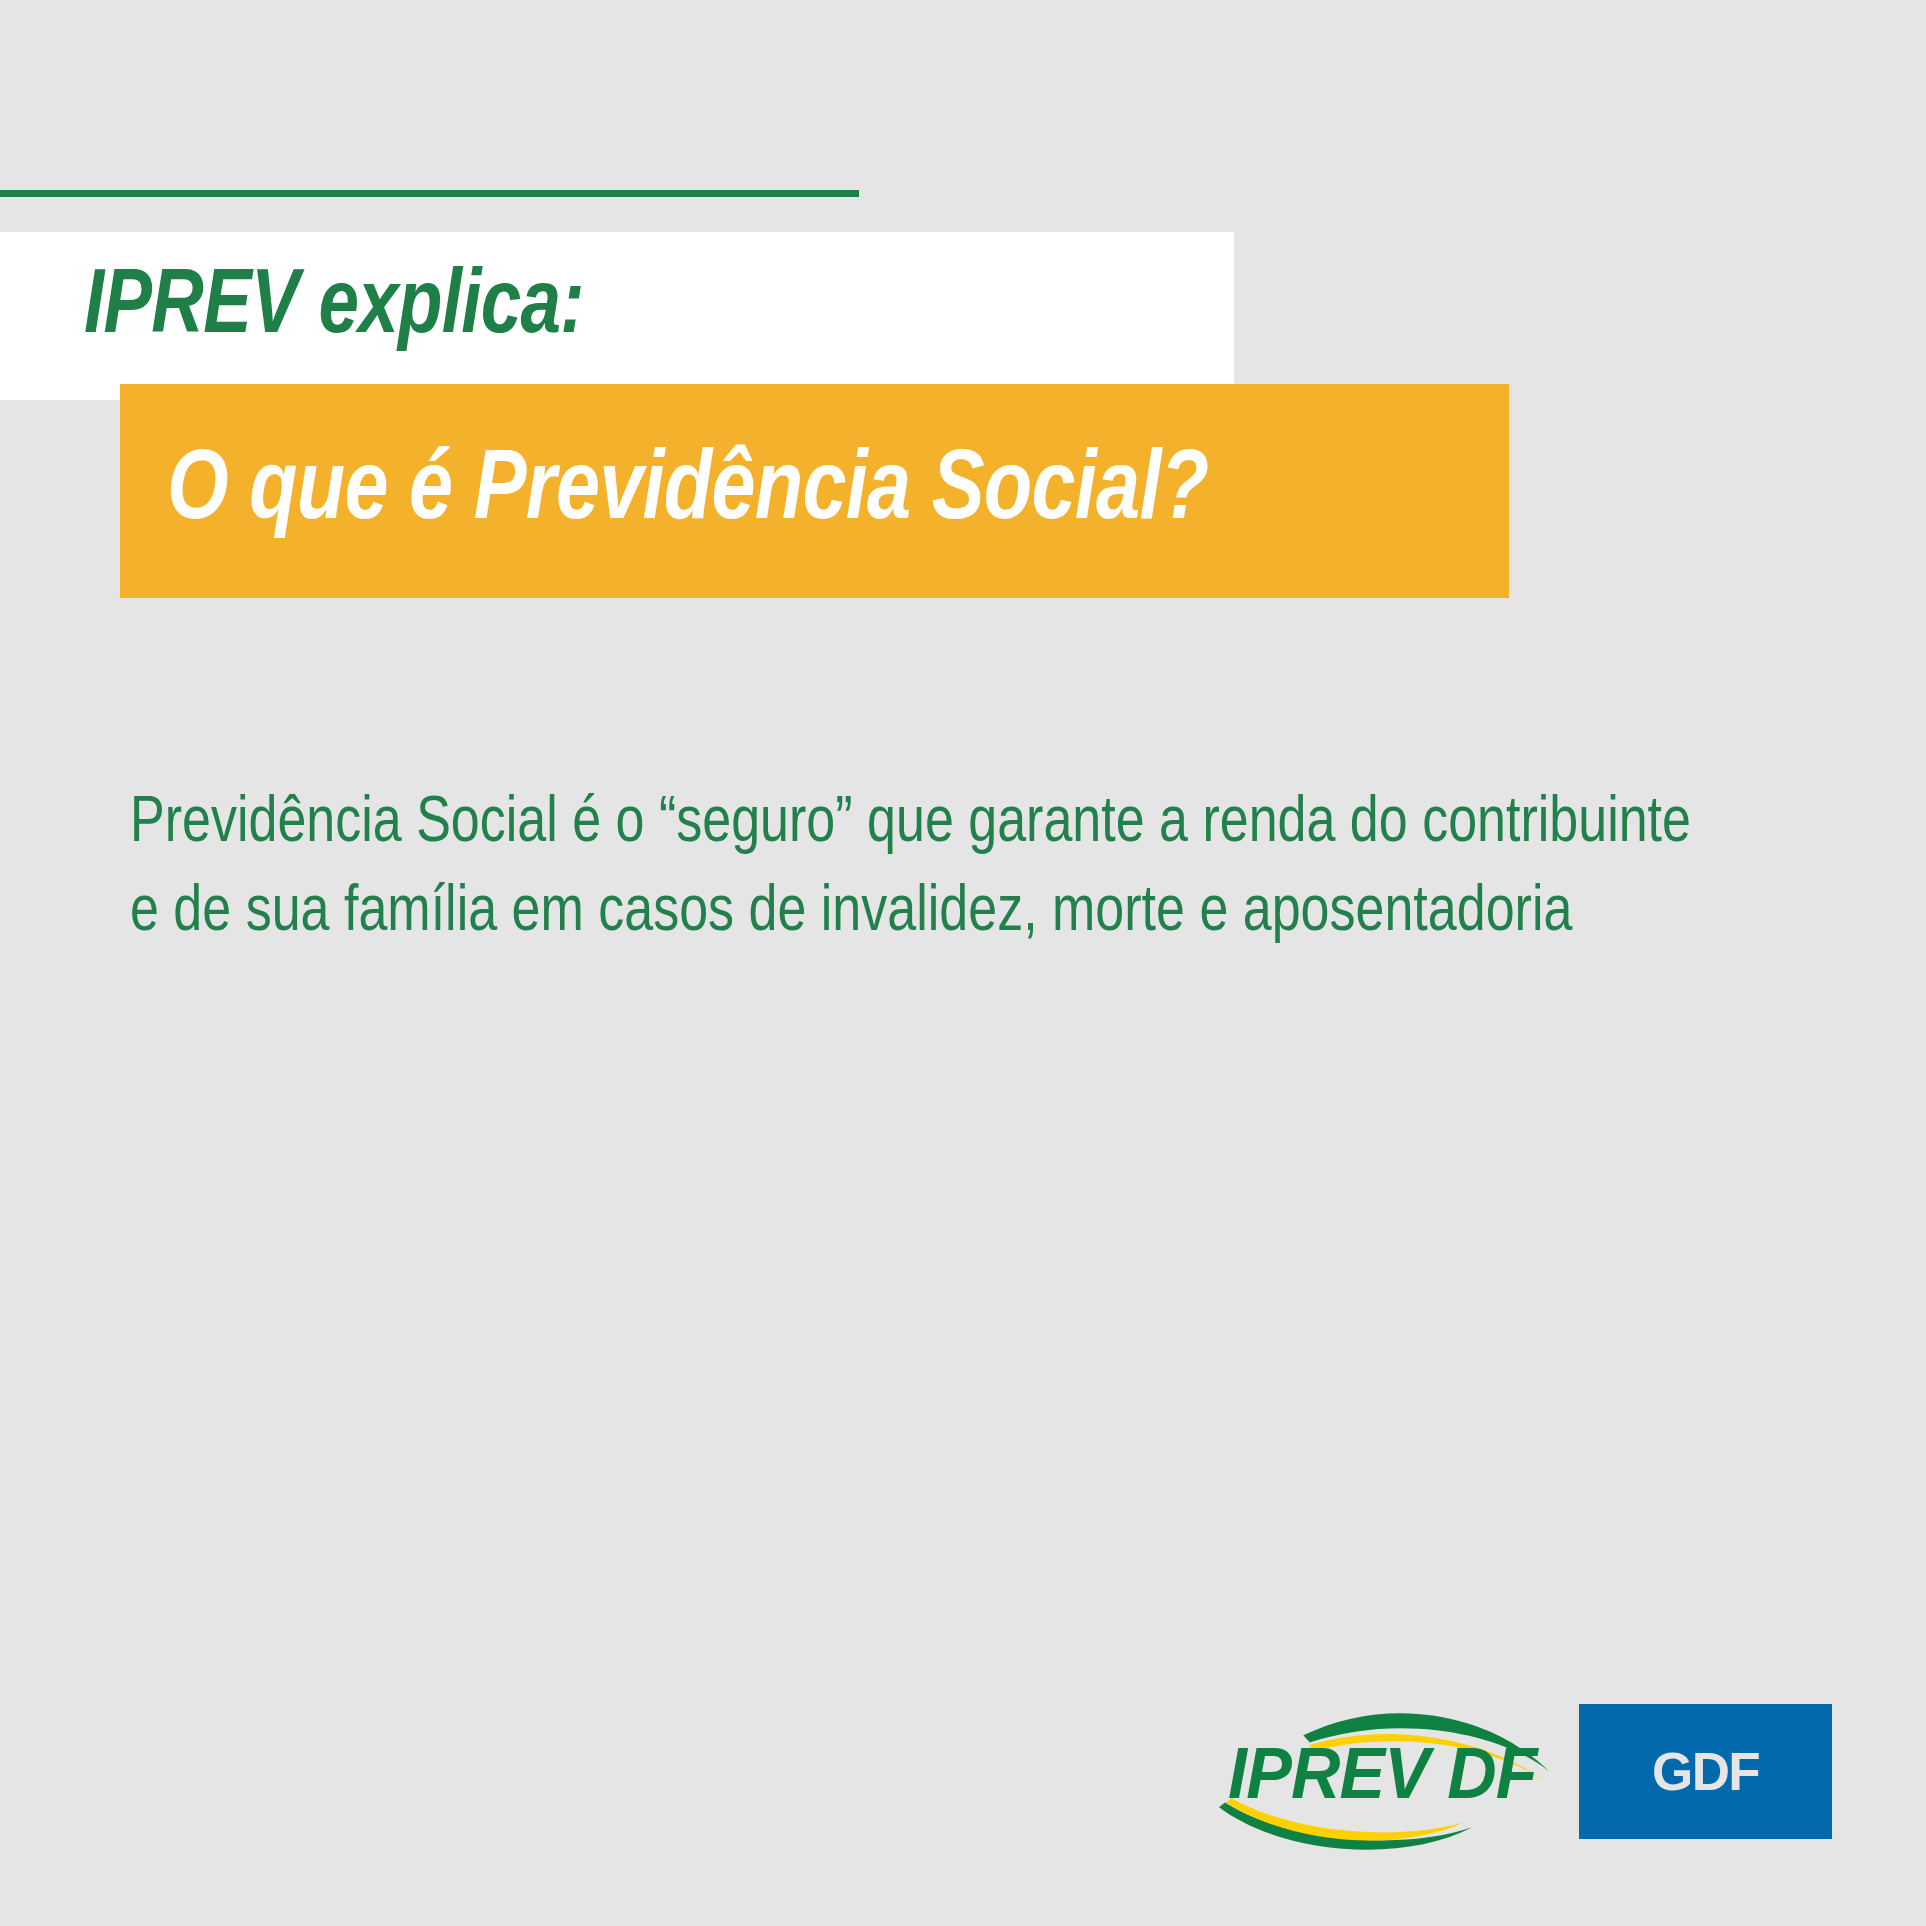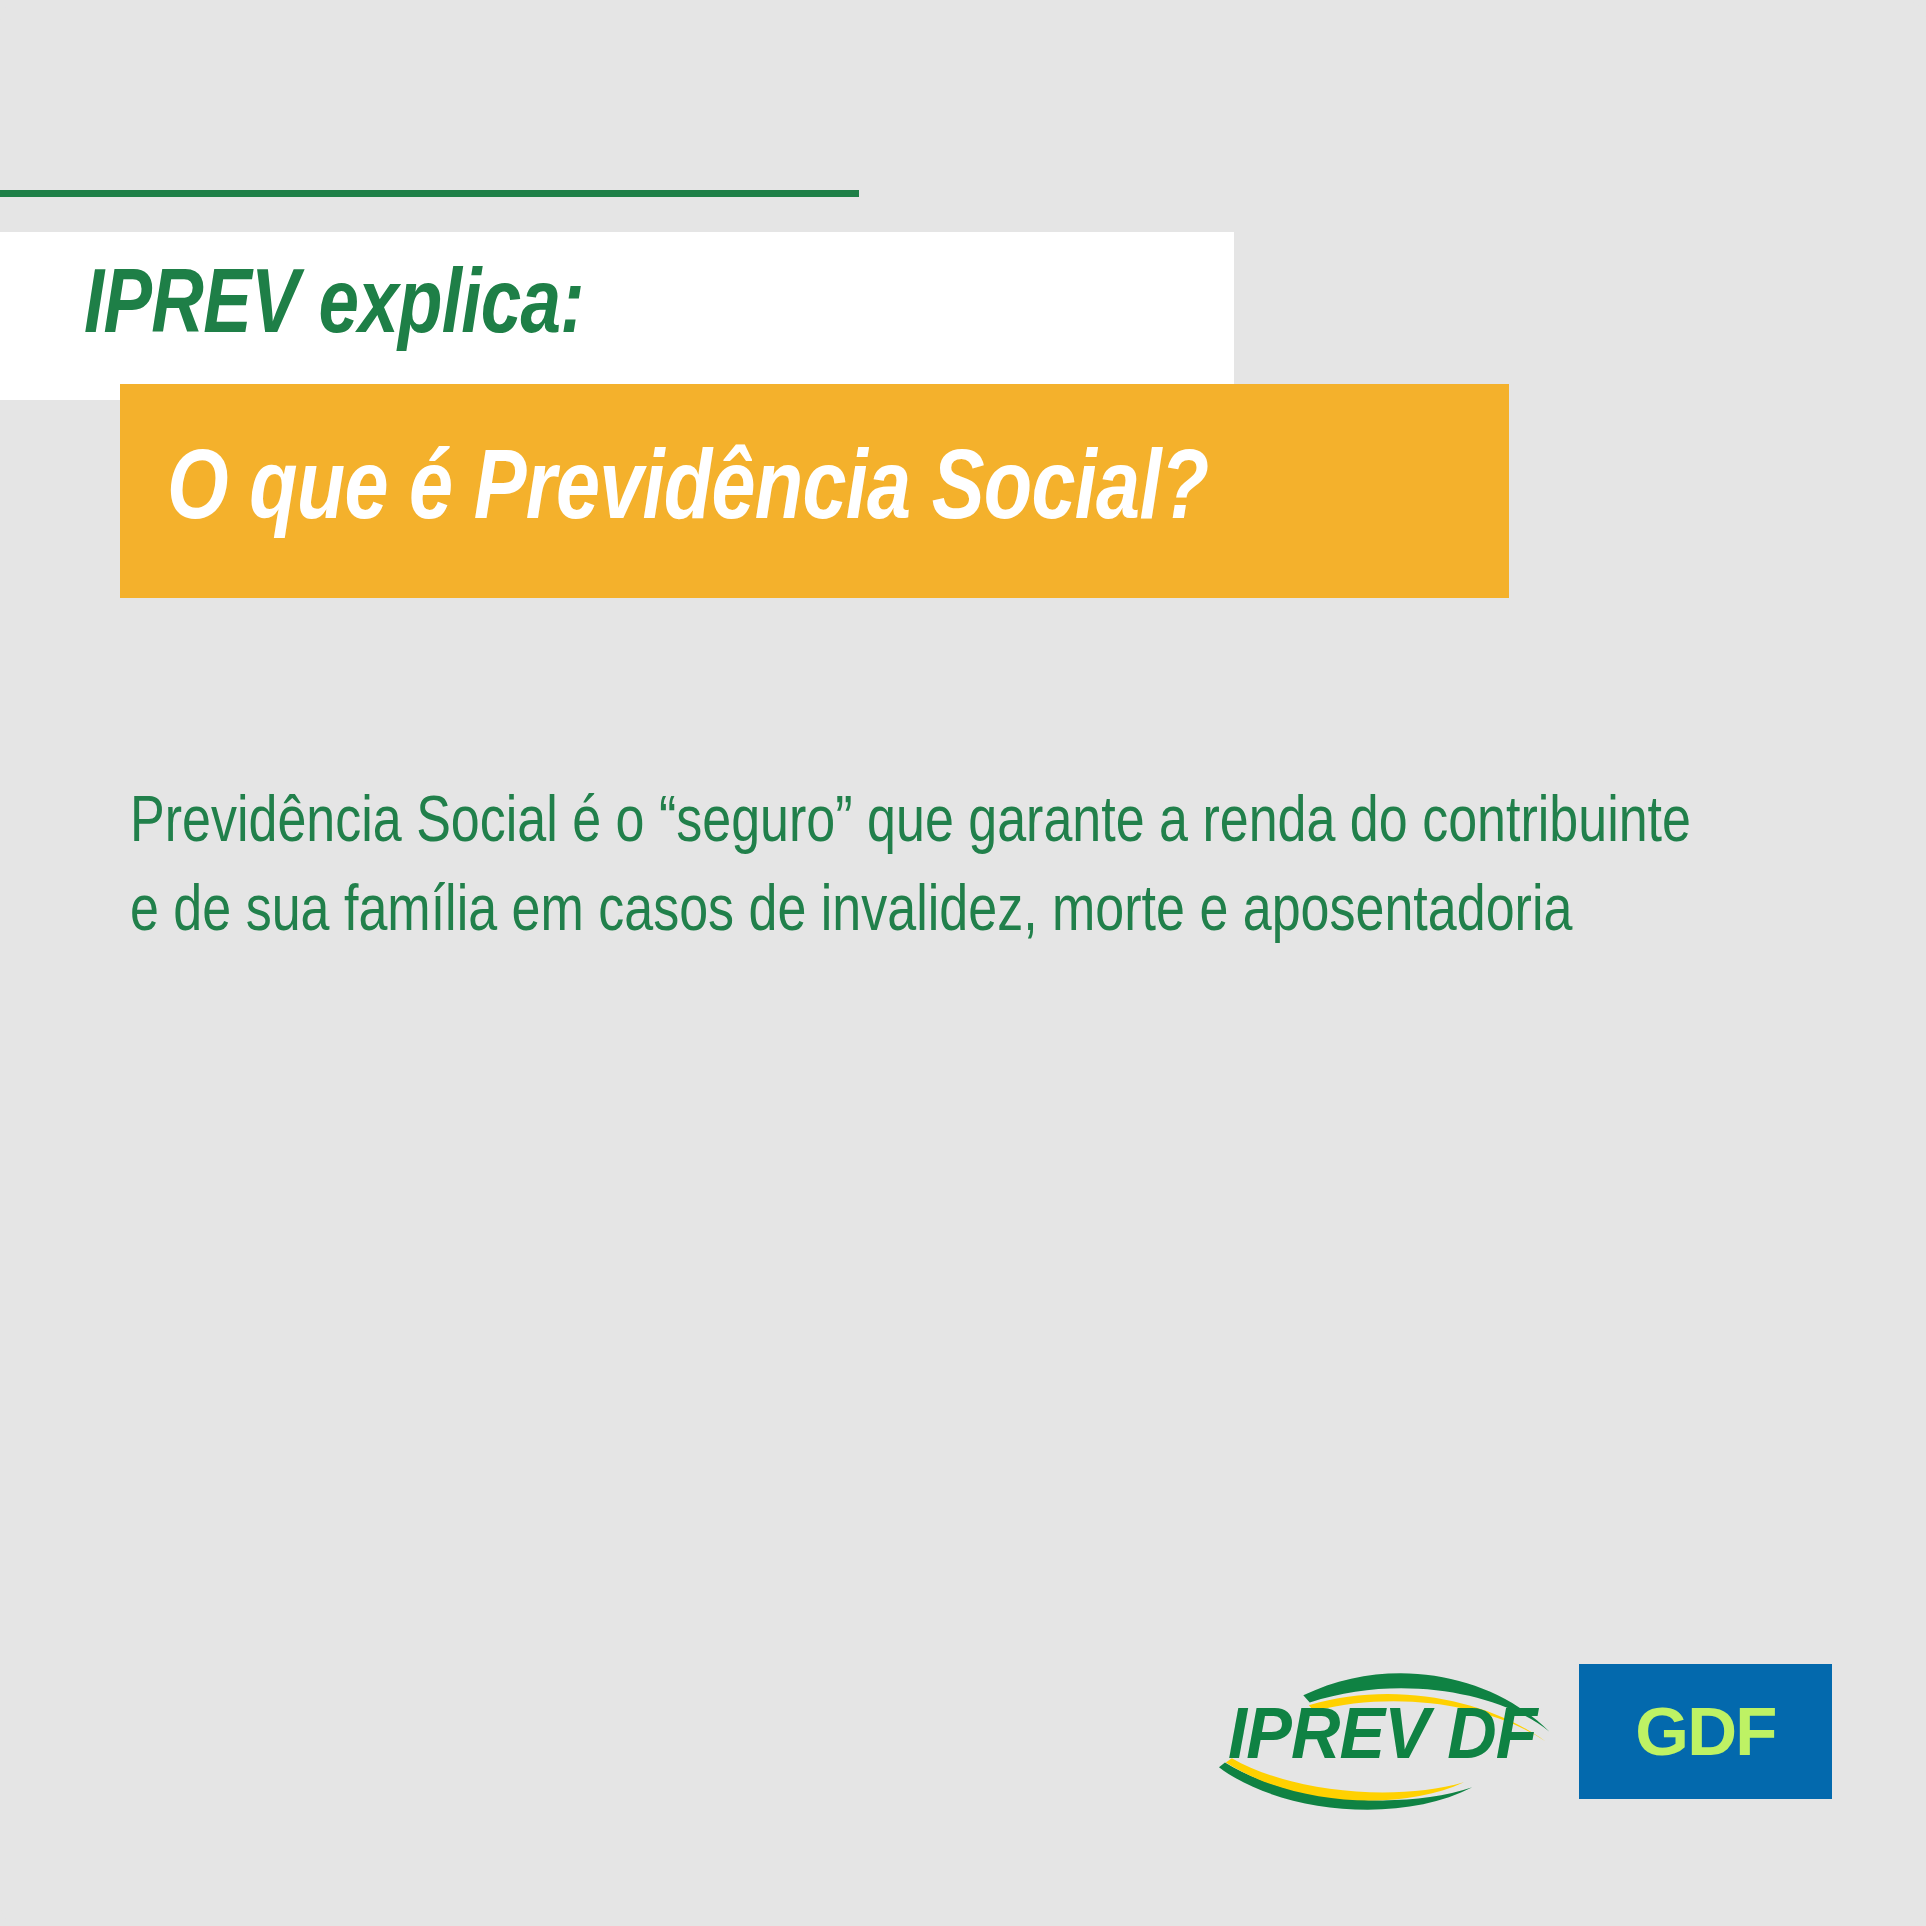--- a/index.html
+++ b/index.html
@@ -68,21 +68,21 @@
     font-size:65px;
     font-weight:normal;
     line-height:89px;
     letter-spacing:0px;
     transform:scaleX(0.80);
     transform-origin:left top;
     white-space:pre;
   }
 
   
-  .lockup{position:absolute;left:1207px;top:1646px;width:642px;height:180px;}
+  .lockup{position:absolute;left:1207px;top:1686px;width:642px;height:180px;}
 
   .iprev-logo{position:absolute;left:0px;top:0px;width:351px;height:180px;}
   .iprev-logo svg{display:block;width:351px;height:180px;}
   .iprev-word{
     position:absolute;left:20.5px;top:51px;
     color:#0f8243;
     font-family:"Liberation Sans Narrow","Liberation Sans",sans-serif;
     font-size:72px;
     font-weight:bold;
     font-style:italic;
@@ -93,23 +93,23 @@
     transform-origin:left top;
   }
 
   .gdf-block{
     position:absolute;left:372px;top:18px;width:253px;height:135px;
     background:#0369ad;
   }
   .gdf-text{
     position:absolute;left:0;top:0;width:253px;height:135px;
     display:flex;align-items:center;justify-content:center;
-    color:#bef264;
+    color:#e5e5e5;
     font-family:"Liberation Sans","DejaVu Sans",sans-serif;
-    font-size:69px;
+    font-size:53px;
     font-weight:bold;
     letter-spacing:-1.7px;
     line-height:1.0;
   }
 </style>
 </head>
 <body>
 
 <div class="card">
 

